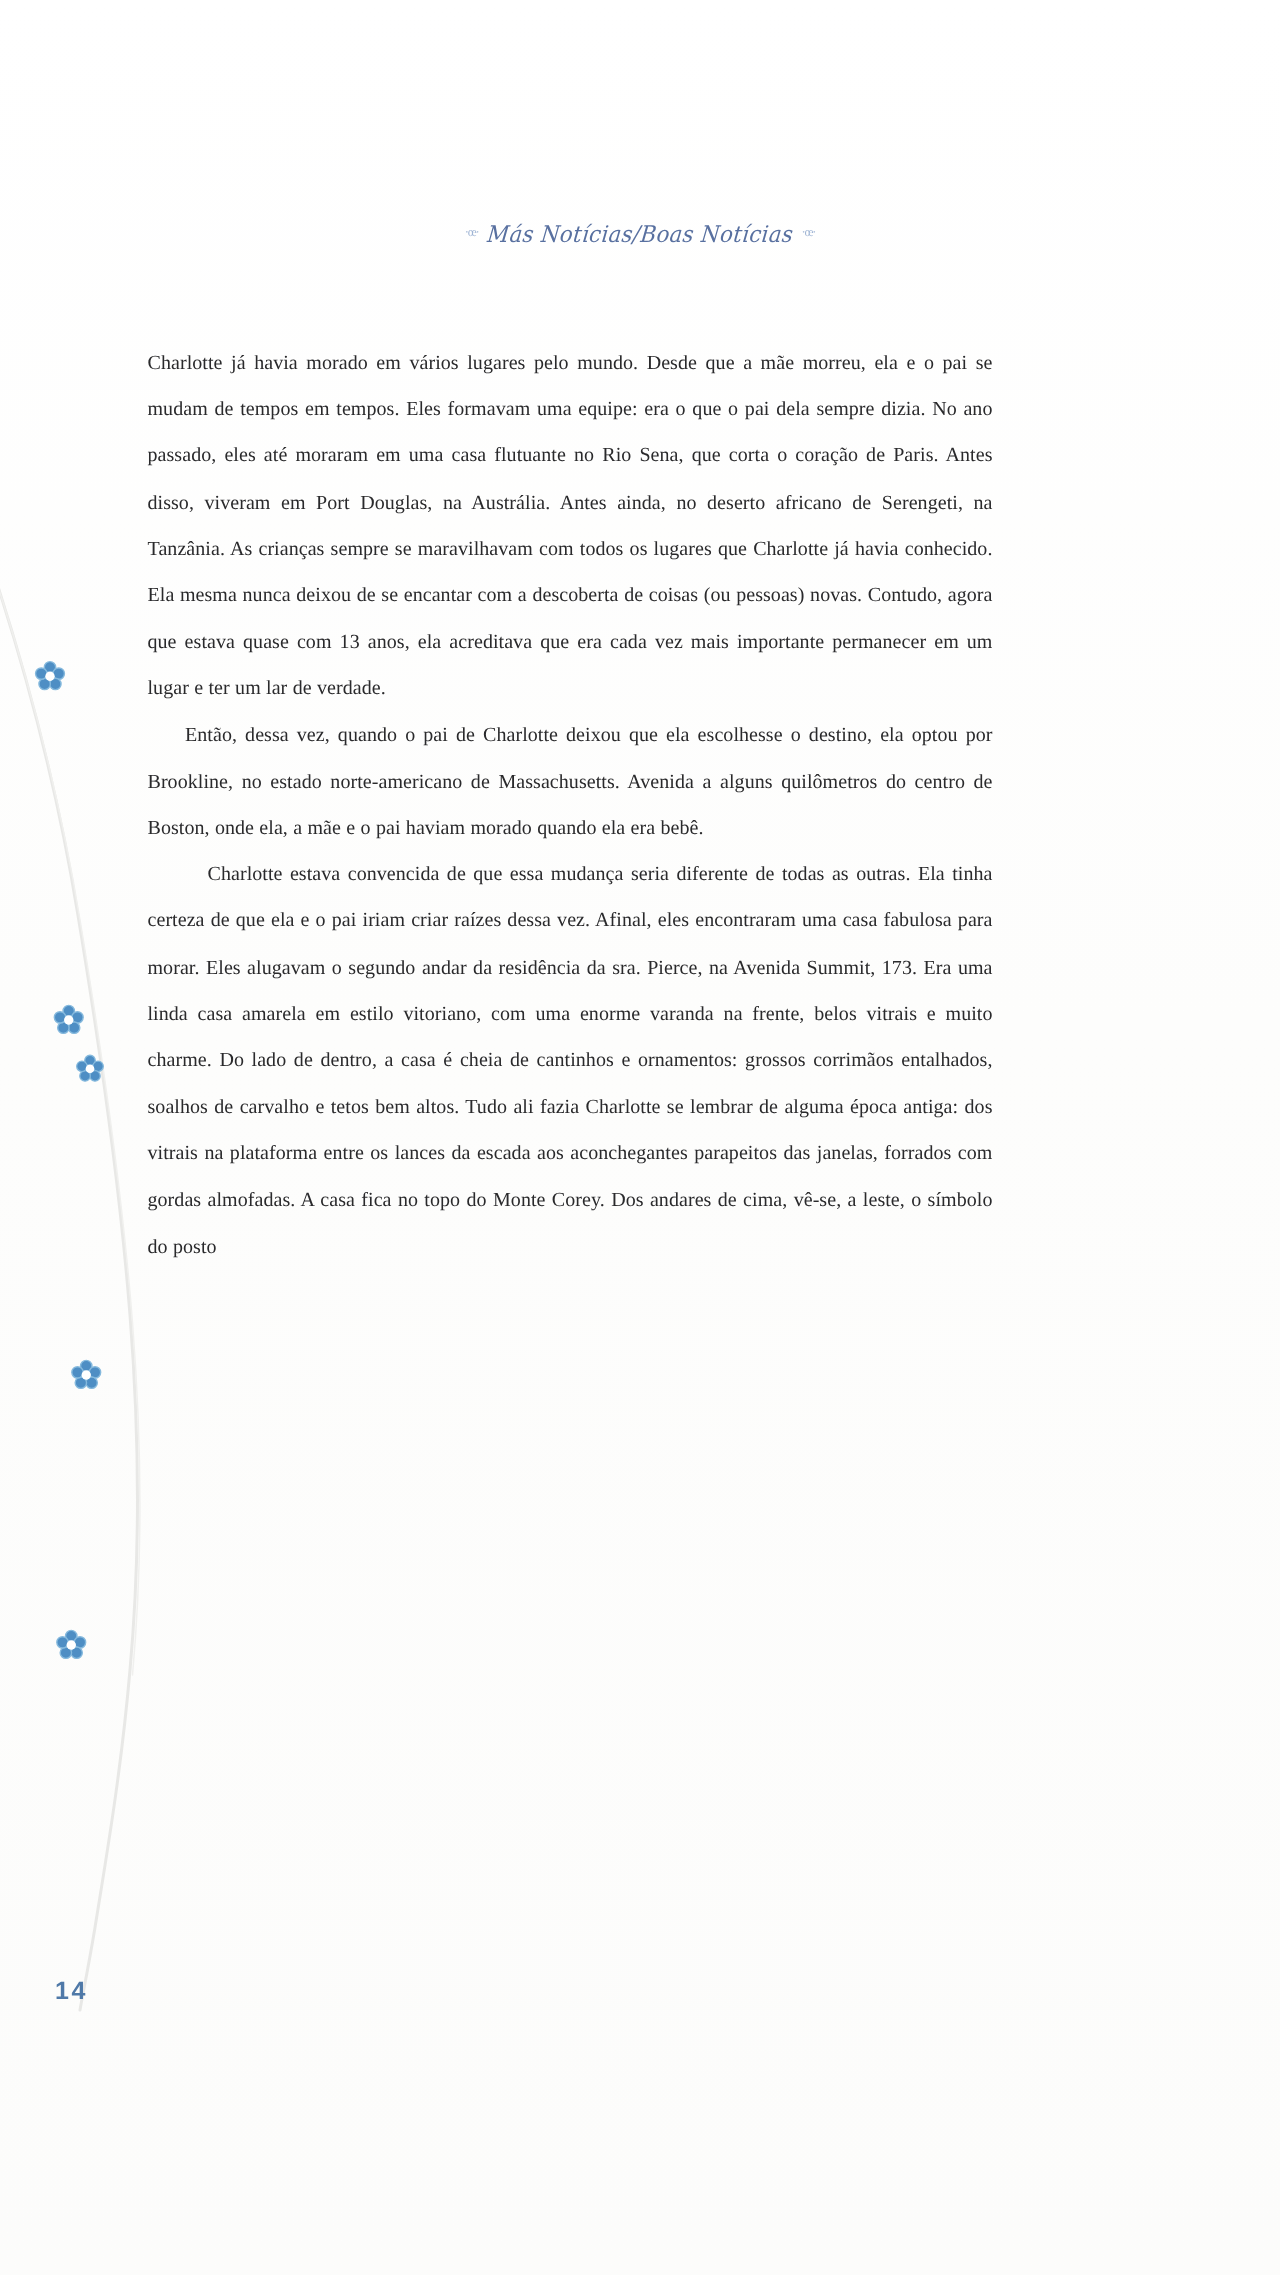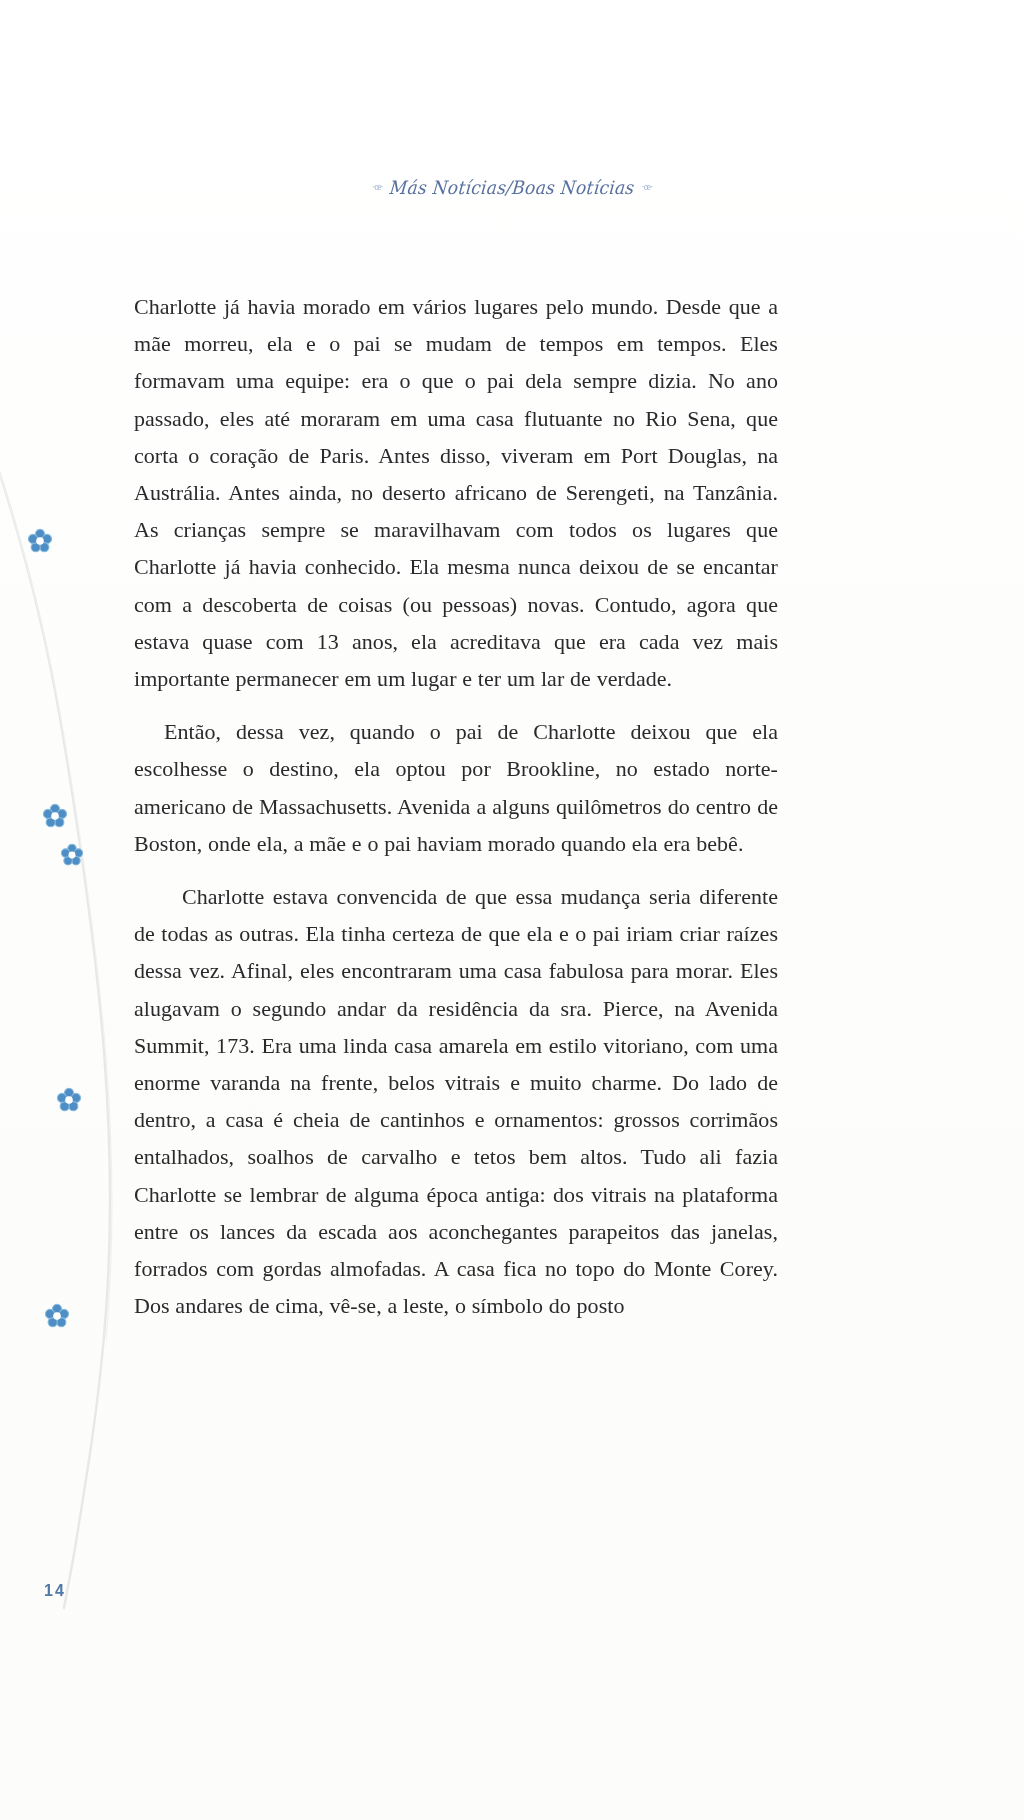--- a/index.html
+++ b/index.html
@@ -64,22 +64,22 @@
   .running-head .orn.right { margin-left: 7px; }
 
   
   .text-column {
     position: absolute;
     left: 118px;
     top: 272px;
     width: 676px;
   }
   .body-par {
-    margin: 16px;
-    font-size: 22px;
+    margin: 0;
+    font-size: 16px;
     line-height: 37.2px;
     color: #2a2a2c;
     text-align: justify;
     text-justify: inter-word;
     letter-spacing: 0.05px;
     word-spacing: 0.2px;
   }
   .body-par.indent-sm { text-indent: 30px; }
   .body-par.indent-lg { text-indent: 48px; }
 
@@ -100,21 +100,21 @@
     height: 26px;
   }
   .flower svg { display: block; width: 100%; height: 100%; }
 
   
   .folio {
     position: absolute;
     left: 44px;
     top: 1582px;
     font-family: "Liberation Sans", "DejaVu Sans", sans-serif;
-    font-size: 16px;
+    font-size: 20px;
     font-weight: 700;
     letter-spacing: 2px;
     color: #4f79a8;
   }
 </style>
 </head>
 <body>
 
 <div class="page">
   <div class="paper-tint"></div>

